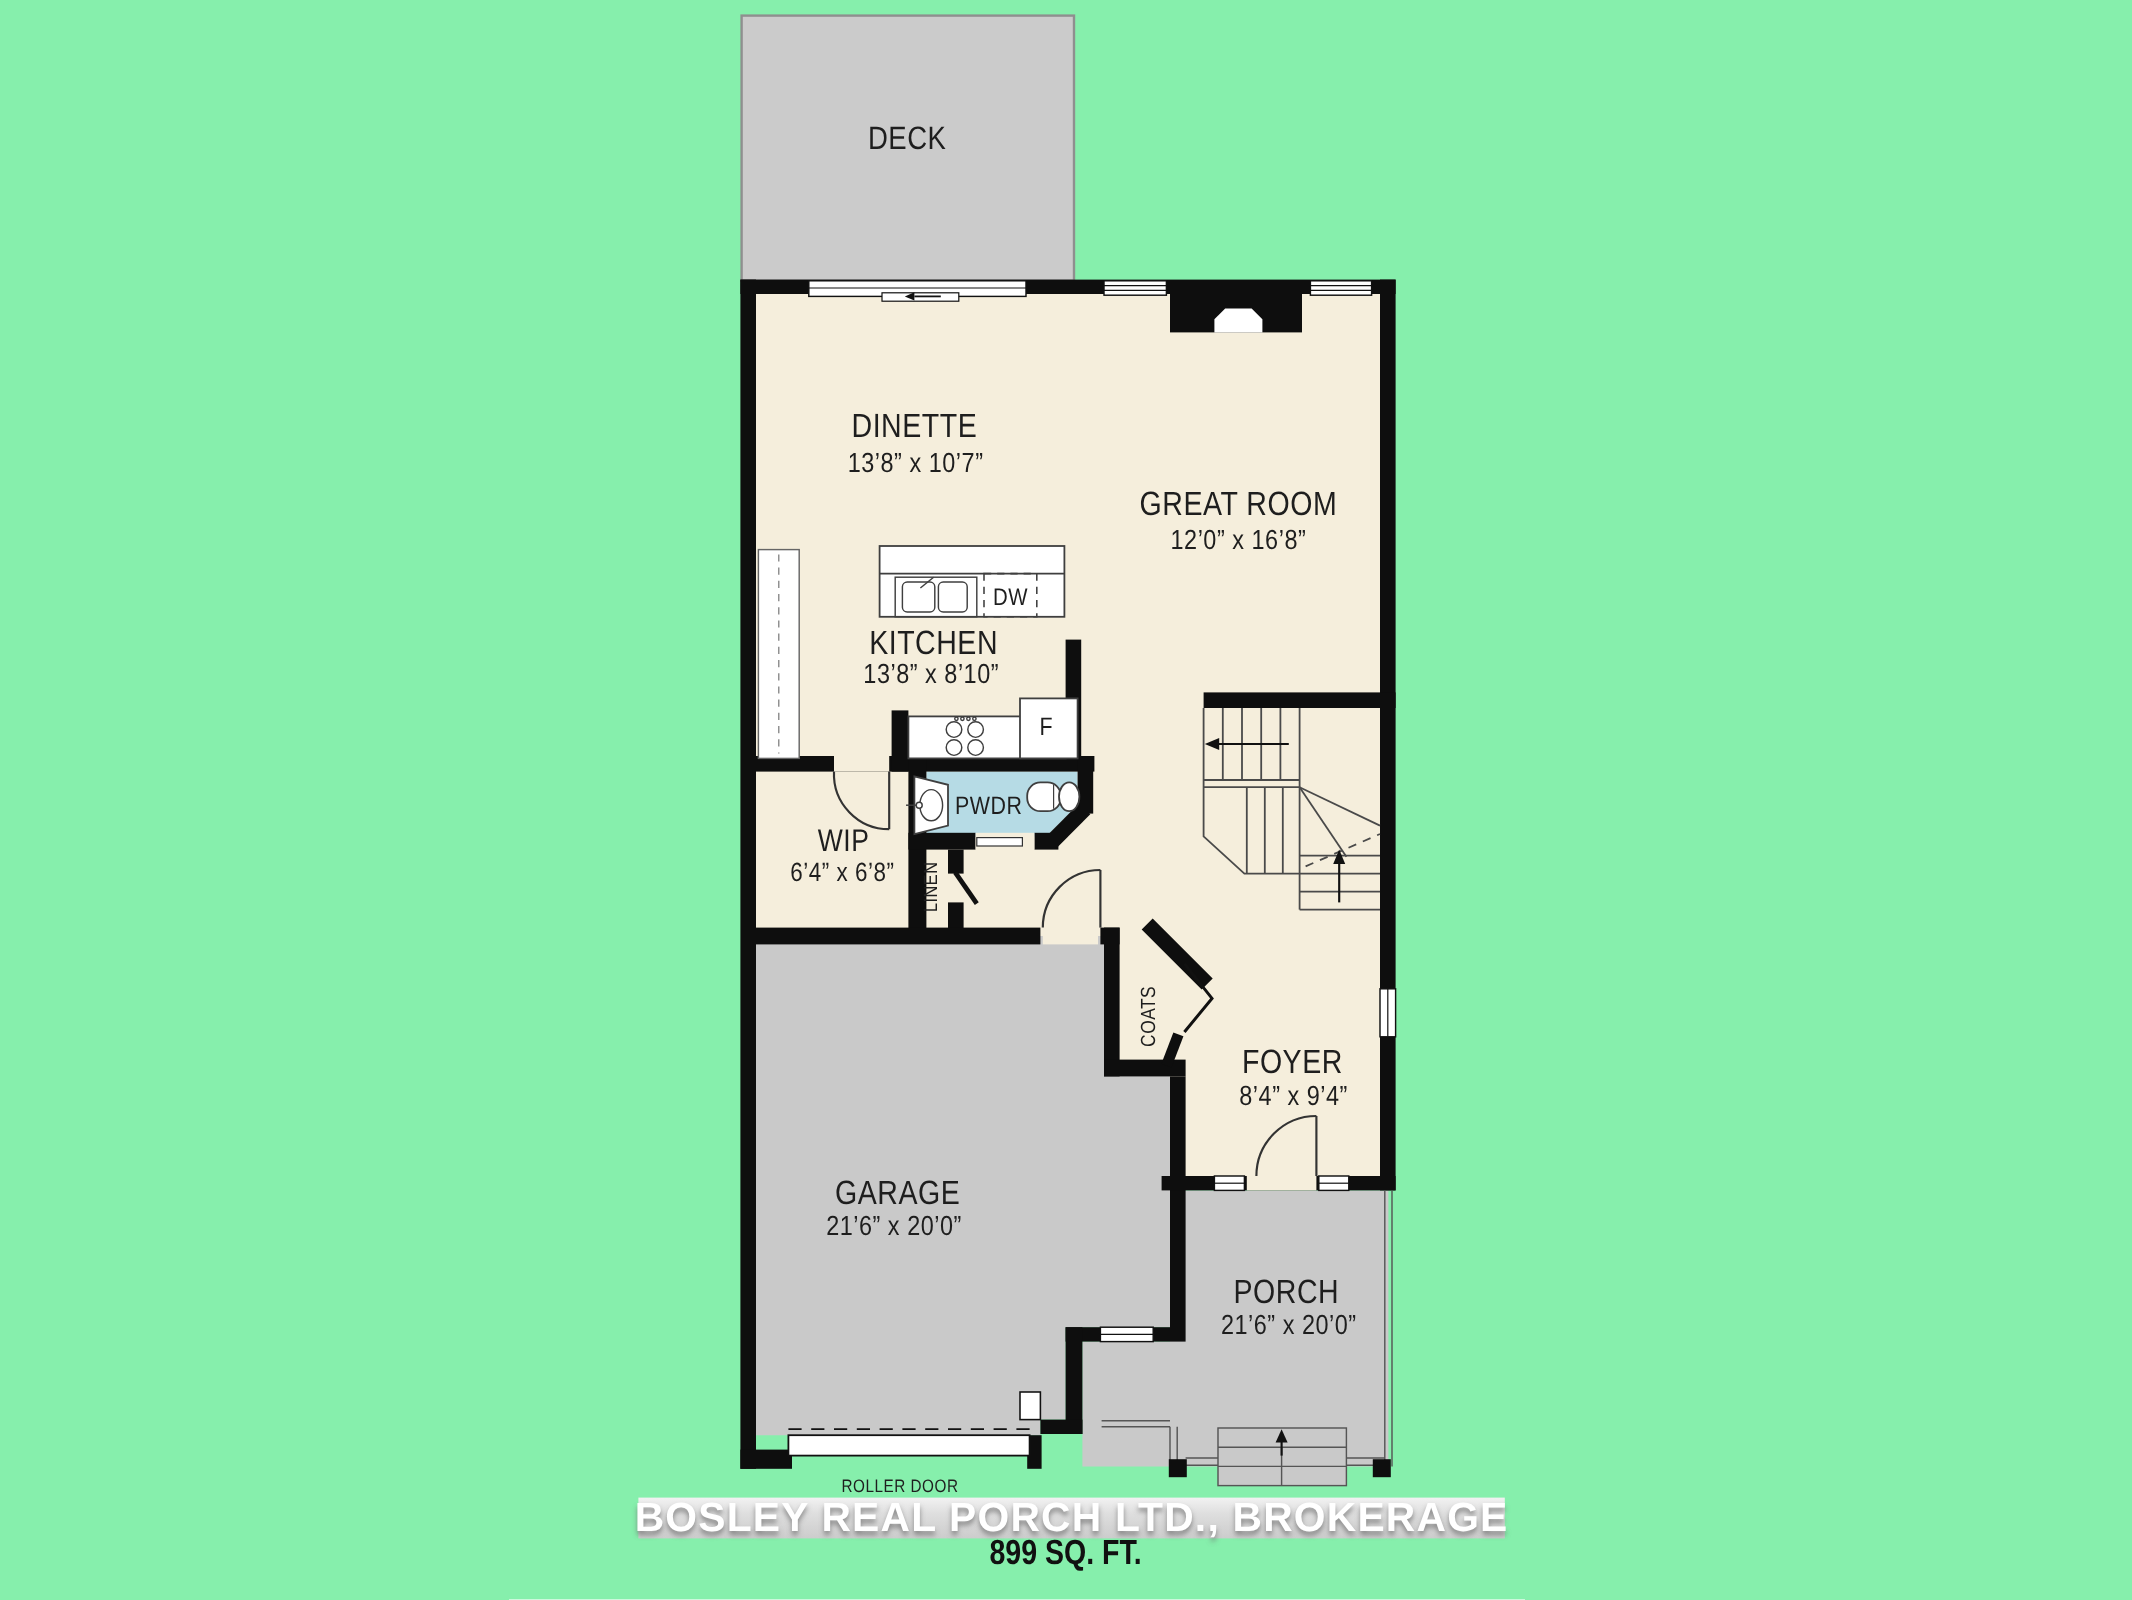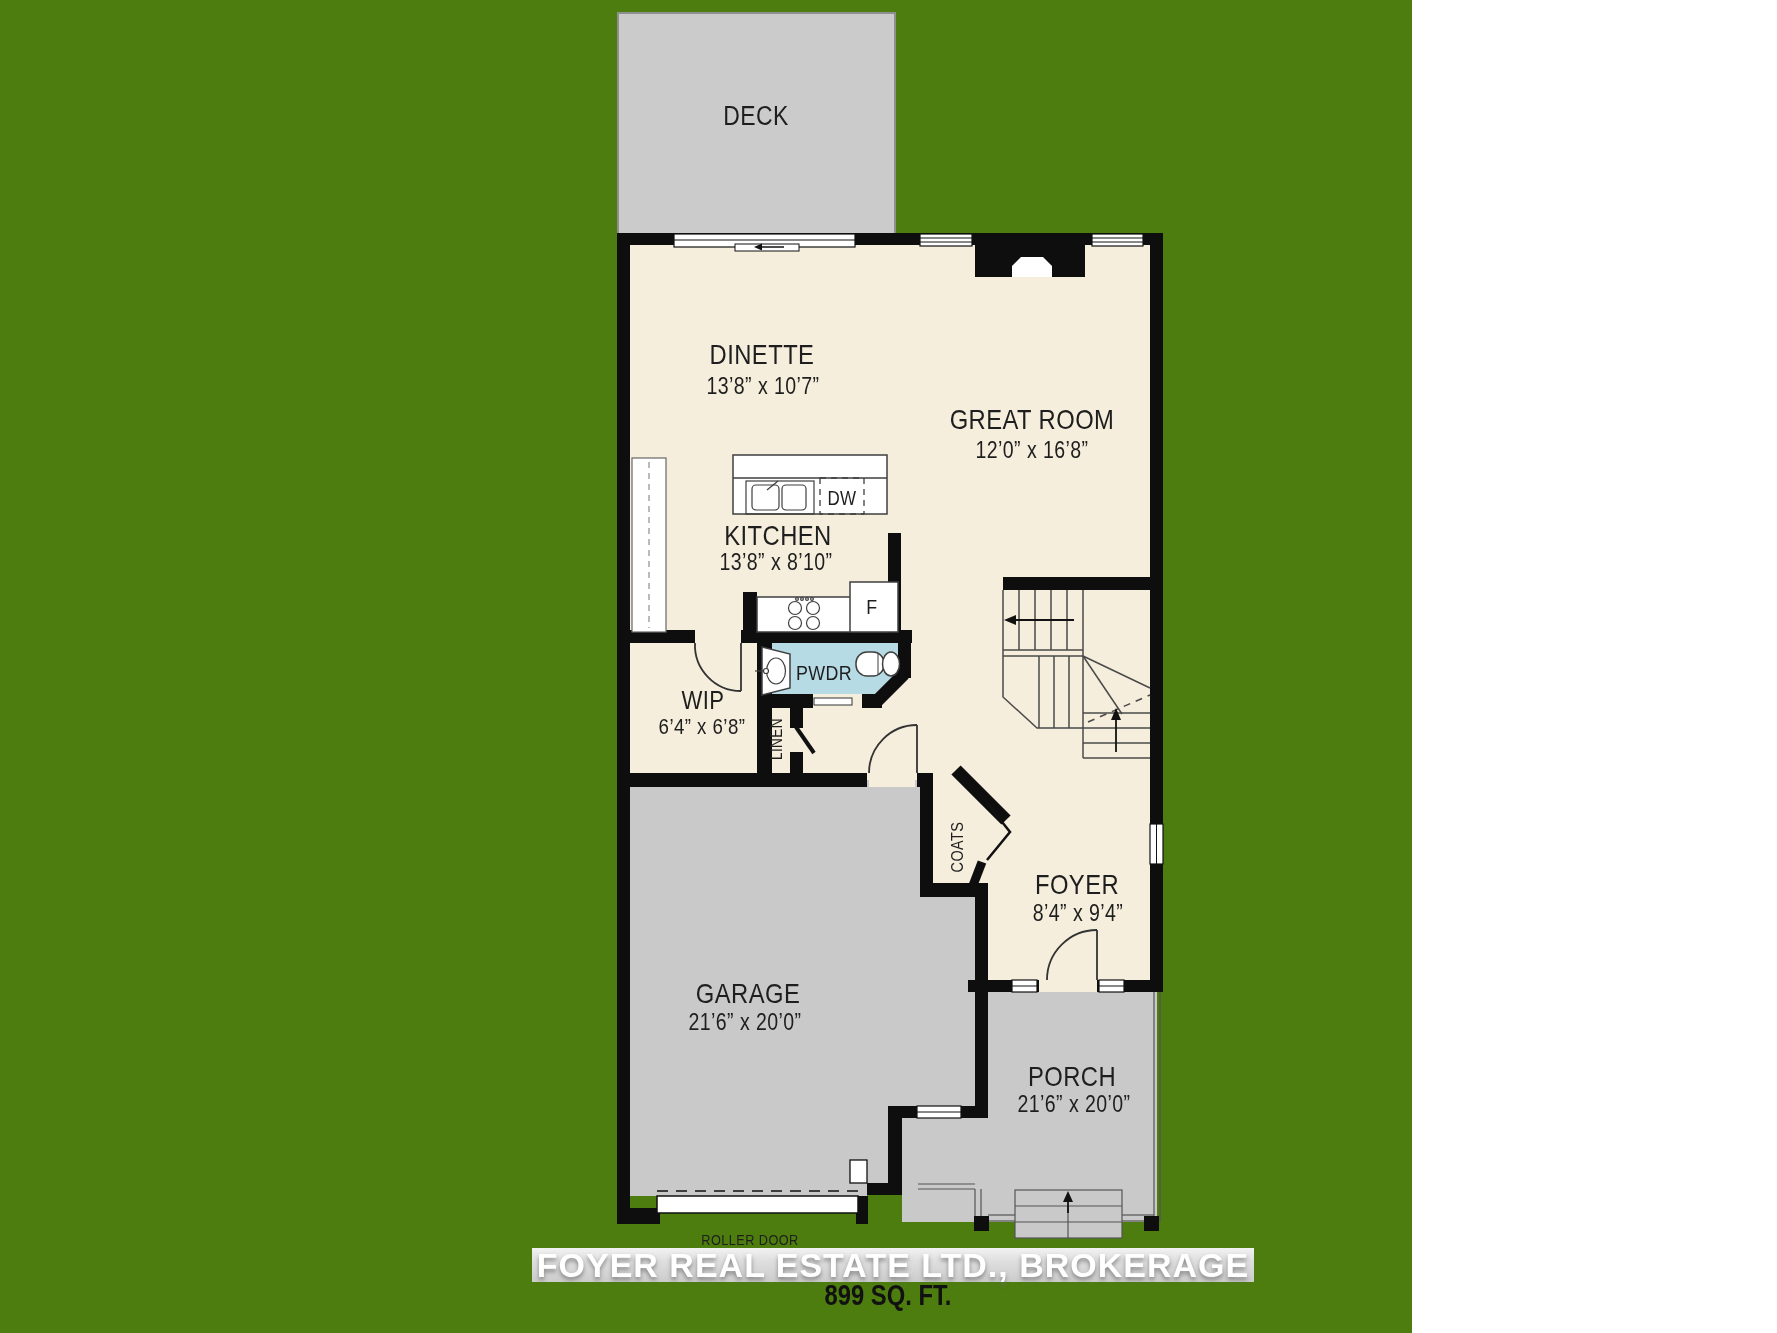--- a/index.html
+++ b/index.html
@@ -1,16 +1,16 @@
 <!DOCTYPE html>
 <html><head>
 <meta charset="utf-8">
 <style>
   html,body{margin:0;padding:0;background:#ffffff;}
-  .stage{position:relative;width:1412px;height:1333px;background:#4d7c0f;overflow:hidden;
+  .stage{position:relative;width:1777px;height:1333px;background:#86efac;overflow:hidden;
          font-family:"Liberation Sans",sans-serif;}
   .plan-svg{position:absolute;left:0;top:0;}
   .lbl{position:absolute;color:#1e1e1e;white-space:nowrap;
        transform:translate(-50%,-50%) scaleX(0.85);line-height:1;letter-spacing:.5px;}
   .lbl.v{transform:translate(-50%,-50%) rotate(-90deg) scaleX(0.85);}
   .room-name{font-size:28px;}
   .room-dims{font-size:23px;}
   .watermark-band{position:absolute;left:532px;top:1248px;width:722px;height:34px;
       background:linear-gradient(180deg,#f2f2f2 0%,#dedede 40%,#cccccc 100%);
       display:flex;align-items:center;justify-content:center;}
@@ -277,18 +277,18 @@
 
 <div class="lbl room-name" style="left:748px;top:994px;">GARAGE</div>
 <div class="lbl room-dims" style="left:745px;top:1022px;">21’6” x 20’0”</div>
 
 <div class="lbl room-name" style="left:1072px;top:1077px;">PORCH</div>
 <div class="lbl room-dims" style="left:1074px;top:1104px;">21’6” x 20’0”</div>
 
 <div class="lbl" style="left:750px;top:1239px;font-size:15px;">ROLLER DOOR</div>
 
 <div class="watermark-band">
-  <span class="watermark-text">FOYER REAL ESTATE LTD., BROKERAGE</span>
+  <span class="watermark-text">BOSLEY REAL PORCH LTD., BROKERAGE</span>
 </div>
 
 <div class="sqft">899 SQ. FT.</div>
 
 </div>
 
 </body></html>

